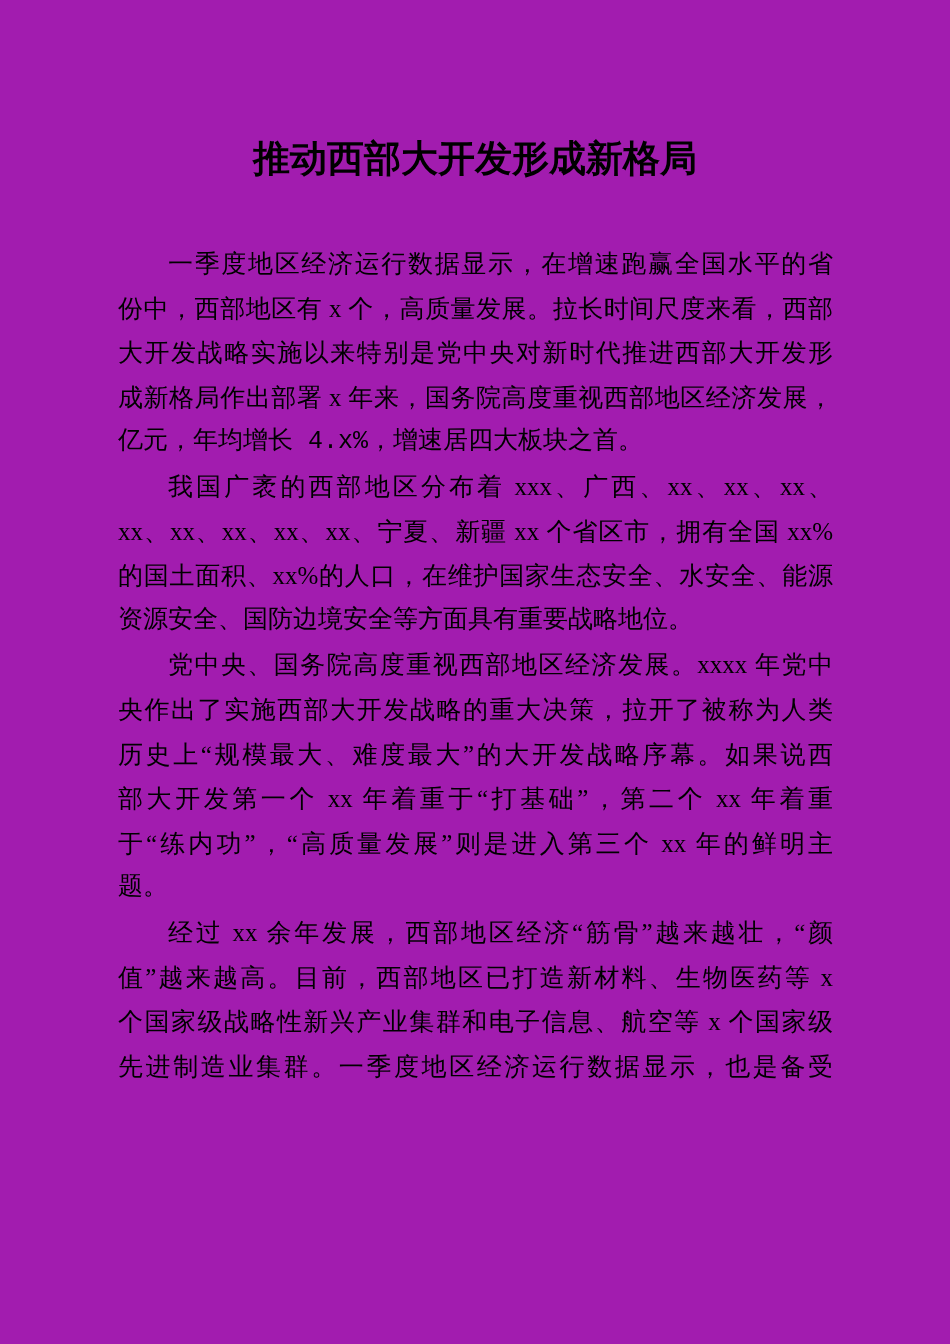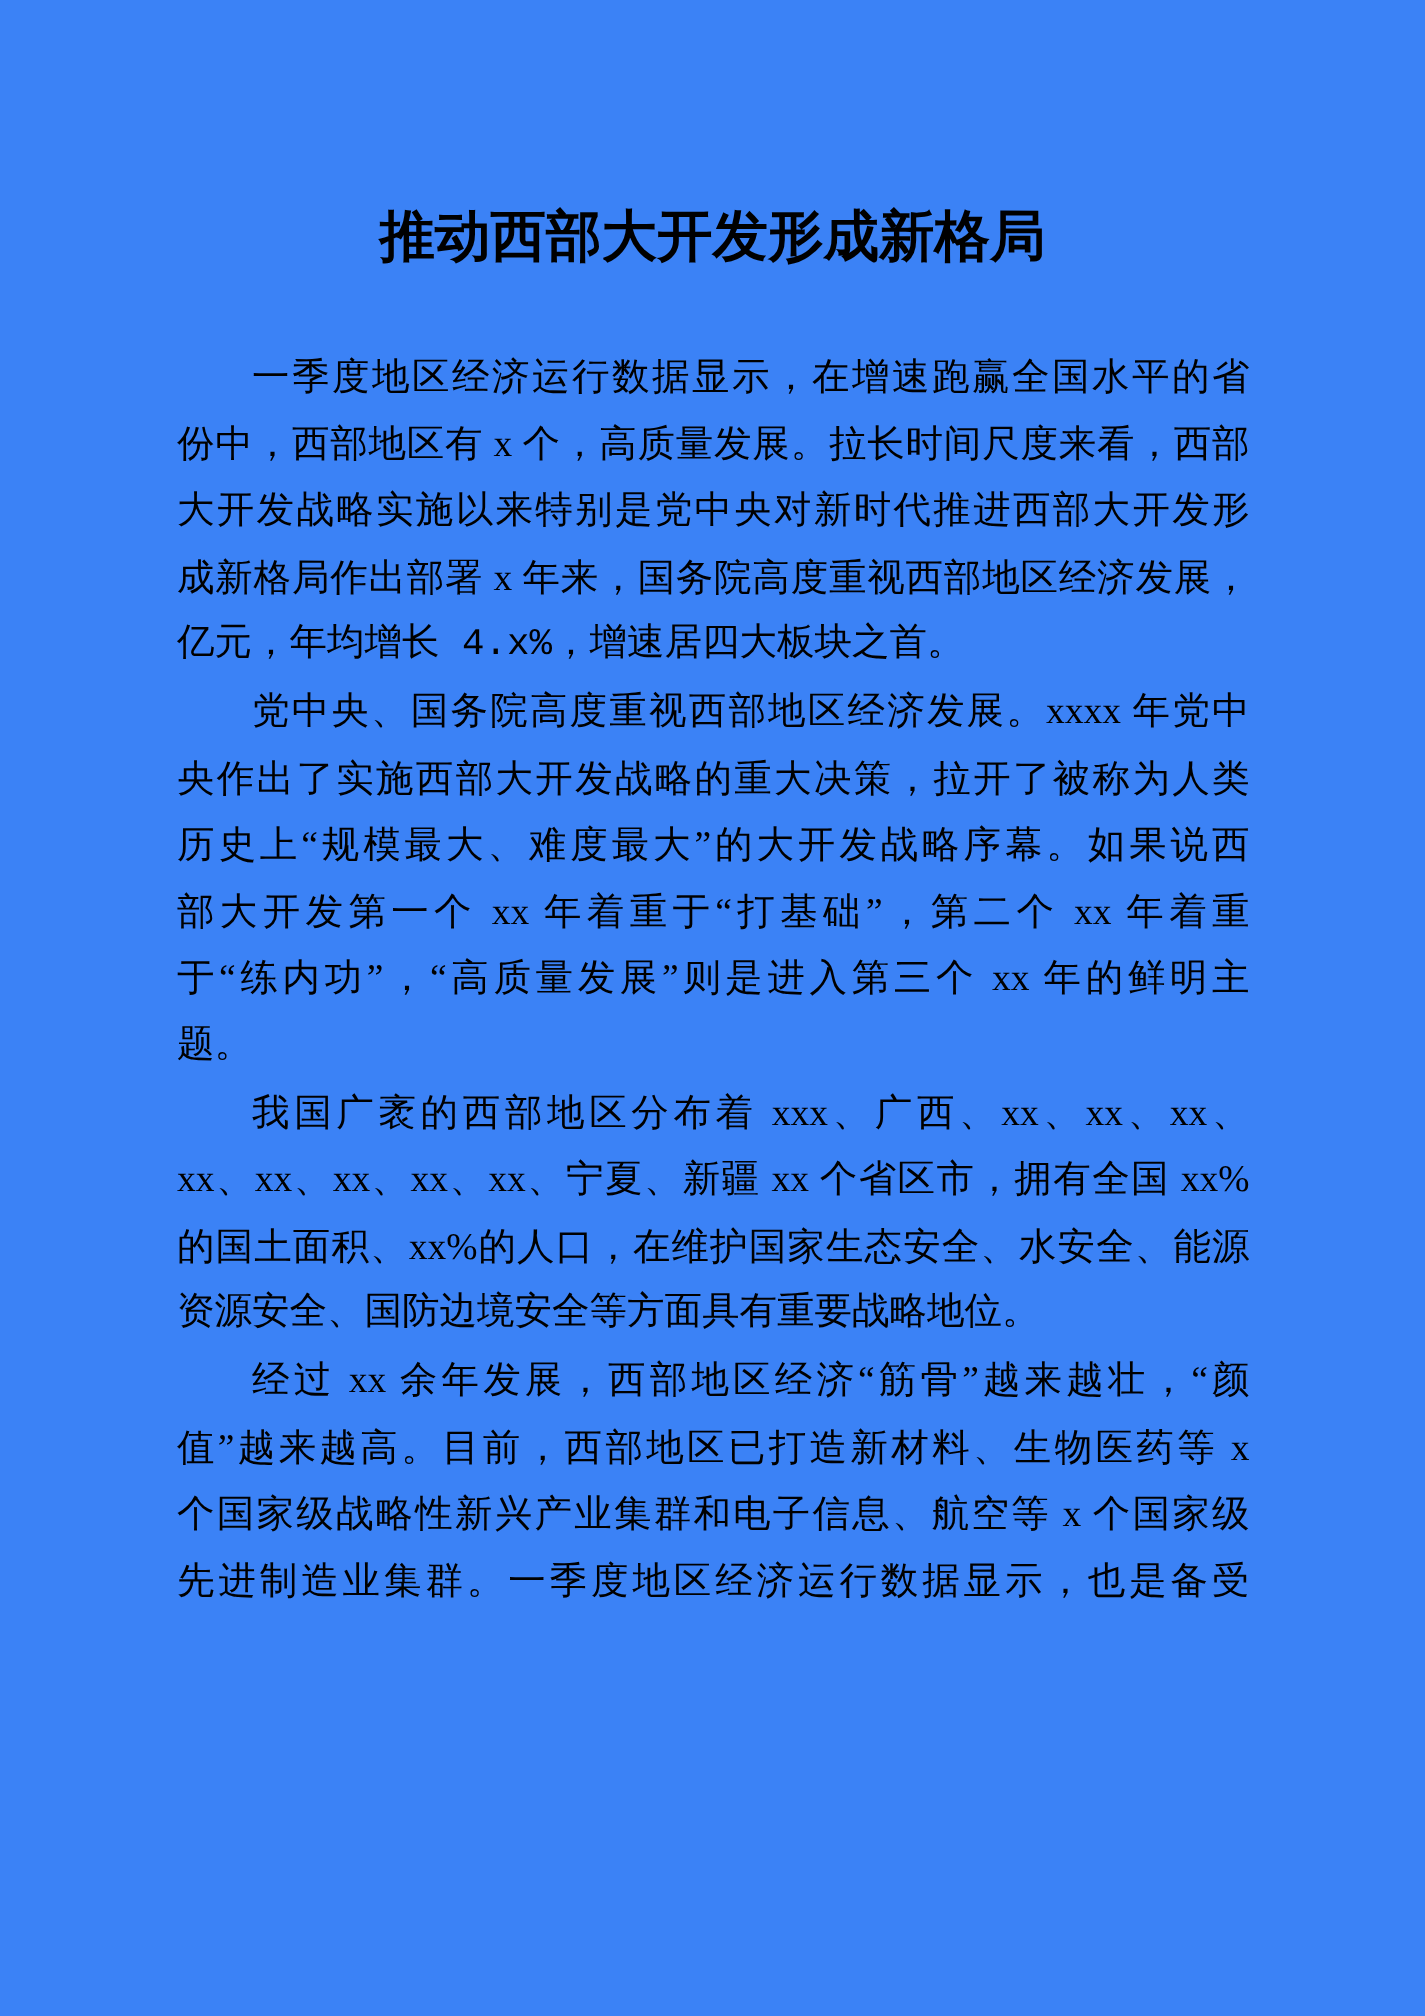--- a/index.html
+++ b/index.html
@@ -4,40 +4,40 @@
 <style>
   html, body {
     margin: 0;
     padding: 0;
     background: #ffffff;
   }
   .page {
     position: relative;
     width: 950px;
     height: 1344px;
-    background: #3b82f6;
+    background: #a21caf;
     color: #000000;
     overflow: hidden;
   }
   .doc-title {
     position: absolute;
     top: 137px;
     left: 0;
     width: 950px;
     text-align: center;
     font-family: "Liberation Serif", serif;
     font-weight: 700;
     font-size: 37px;
     line-height: 44px;
     color: #000000;
     white-space: nowrap;
   }
   .doc-body {
     position: absolute;
-    top: 230px;
+    top: 242px;
     left: 118px;
     width: 715px;
     font-family: "Liberation Serif", serif;
     font-size: 25px;
     color: #000000;
   }
   .para {
     margin: 0;
     padding: 0;
   }
@@ -67,33 +67,33 @@
 
     <div class="para">
       <div class="line first">一季度地区经济运行数据显示，在增速跑赢全国水平的省</div>
       <div class="line">份中，西部地区有 x 个，高质量发展。拉长时间尺度来看，西部</div>
       <div class="line">大开发战略实施以来特别是党中央对新时代推进西部大开发形</div>
       <div class="line">成新格局作出部署 x 年来，国务院高度重视西部地区经济发展，</div>
       <div class="line end">亿元，年均增长 4.x%，增速居四大板块之首。</div>
     </div>
 
     <div class="para">
+      <div class="line first">我国广袤的西部地区分布着 xxx、广西、xx、xx、xx、</div>
+      <div class="line">xx、xx、xx、xx、xx、宁夏、新疆 xx 个省区市，拥有全国 xx%</div>
+      <div class="line">的国土面积、xx%的人口，在维护国家生态安全、水安全、能源</div>
+      <div class="line end">资源安全、国防边境安全等方面具有重要战略地位。</div>
+    </div>
+
+    <div class="para">
       <div class="line first">党中央、国务院高度重视西部地区经济发展。xxxx 年党中</div>
       <div class="line">央作出了实施西部大开发战略的重大决策，拉开了被称为人类</div>
       <div class="line">历史上“规模最大、难度最大”的大开发战略序幕。如果说西</div>
       <div class="line">部大开发第一个 xx 年着重于“打基础”，第二个 xx 年着重</div>
       <div class="line">于“练内功”，“高质量发展”则是进入第三个 xx 年的鲜明主</div>
       <div class="line end">题。</div>
-    </div>
-
-    <div class="para">
-      <div class="line first">我国广袤的西部地区分布着 xxx、广西、xx、xx、xx、</div>
-      <div class="line">xx、xx、xx、xx、xx、宁夏、新疆 xx 个省区市，拥有全国 xx%</div>
-      <div class="line">的国土面积、xx%的人口，在维护国家生态安全、水安全、能源</div>
-      <div class="line end">资源安全、国防边境安全等方面具有重要战略地位。</div>
     </div>
 
     <div class="para">
       <div class="line first">经过 xx 余年发展，西部地区经济“筋骨”越来越壮，“颜</div>
       <div class="line">值”越来越高。目前，西部地区已打造新材料、生物医药等 x</div>
       <div class="line">个国家级战略性新兴产业集群和电子信息、航空等 x 个国家级</div>
       <div class="line">先进制造业集群。一季度地区经济运行数据显示，也是备受</div>
     </div>
 
   </div>

